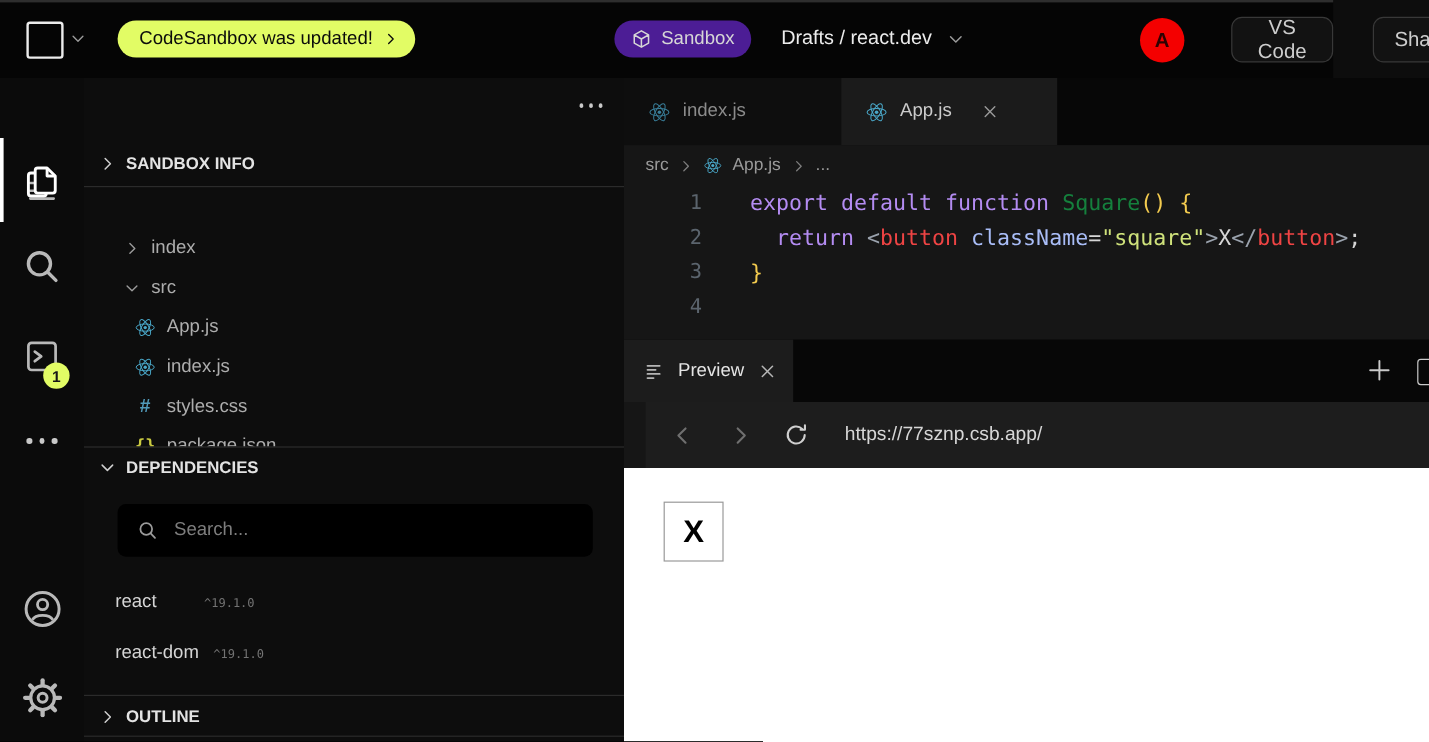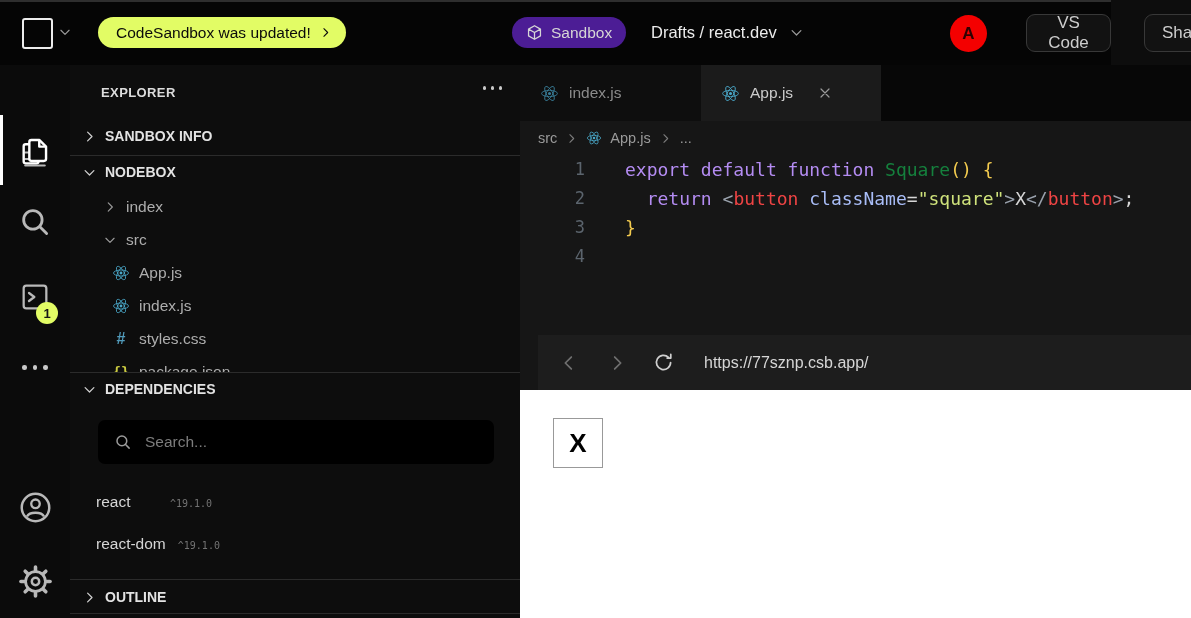--- a/index.html
+++ b/index.html
@@ -269,47 +269,36 @@
         </svg>
       </span>
     <span class="act-icon" style="top:500px">
         <svg width="33" height="33">
           <use href="#i-gear"></use>
         </svg>
       </span>
   </nav>
 
   <aside class="sidebar">
-    <div class="sb-row explorer-hdr">
-      <span>EXPLORER</span>
-    </div>
     <span class="hdr-dots" style="top:21px">
         <i></i>
         <i></i>
         <i></i>
       </span>
 
     <div class="sb-row section" style="top:58px">
       <span class="chev">
           <svg width="15" height="15">
             <use href="#i-chev-r"></use>
           </svg>
         </span>
       <span>SANDBOX INFO</span>
     </div>
     <div class="divider" style="top:90px"></div>
 
-    <div class="sb-row section" style="top:94px">
-      <span class="chev">
-          <svg width="15" height="15">
-            <use href="#i-chev-d"></use>
-          </svg>
-        </span>
-      <span>NODEBOX</span>
-    </div>
 
     <div class="tree">
       <div class="tree-row ind-1">
         <span class="chev">
             <svg width="14" height="14">
               <use href="#i-chev-r"></use>
             </svg>
           </span>
         <span>index</span>
       </div>
@@ -435,20 +424,41 @@
 
     <div class="code-area">
       <div>
           <div class="code-line"><span class="ln">1</span><span class="code-text"><span class="tk-kw">export </span><span class="tk-kw">default </span><span class="tk-kw">function </span><span class="tk-fn">Square</span><span class="tk-br">()</span><span class="tk-pl"> </span><span class="tk-br">{</span></span></div>
           <div class="code-line"><span class="ln">2</span><span class="code-text"><span class="tk-pl">  </span><span class="tk-kw">return </span><span class="tk-pu">&lt;</span><span class="tk-tag">button </span><span class="tk-attr">className</span><span class="tk-pl">=</span><span class="tk-str">"square"</span><span class="tk-pu">&gt;</span><span class="tk-pl">X</span><span class="tk-pu">&lt;/</span><span class="tk-tag">button</span><span class="tk-pu">&gt;</span><span class="tk-pl">;</span></span></div>
           <div class="code-line"><span class="ln">3</span><span class="code-text"><span class="tk-br">}</span></span></div>
           <div class="code-line"><span class="ln">4</span><span class="code-text"></span></div>
         </div>
     </div>
 
+    <div class="pv-tabs">
+      <div class="pv-tab">
+        <span style="color:#b5b5b5;display:flex">
+            <svg width="17" height="17">
+              <use href="#i-list"></use>
+            </svg>
+          </span>
+        <span>Preview</span>
+        <span class="close">
+            <svg width="17" height="17">
+              <use href="#i-close"></use>
+            </svg>
+          </span>
+      </div>
+      <span class="pv-plus">
+          <svg width="23" height="23">
+            <use href="#i-plus"></use>
+          </svg>
+        </span>
+      <span class="pv-partial"></span>
+    </div>
 
     <div class="pv-nav">
       <span class="nav-ic nav-back">
           <svg width="22" height="22">
             <use href="#i-back"></use>
           </svg>
         </span>
       <span class="nav-ic nav-fwd">
           <svg width="22" height="22">
             <use href="#i-fwd"></use>

